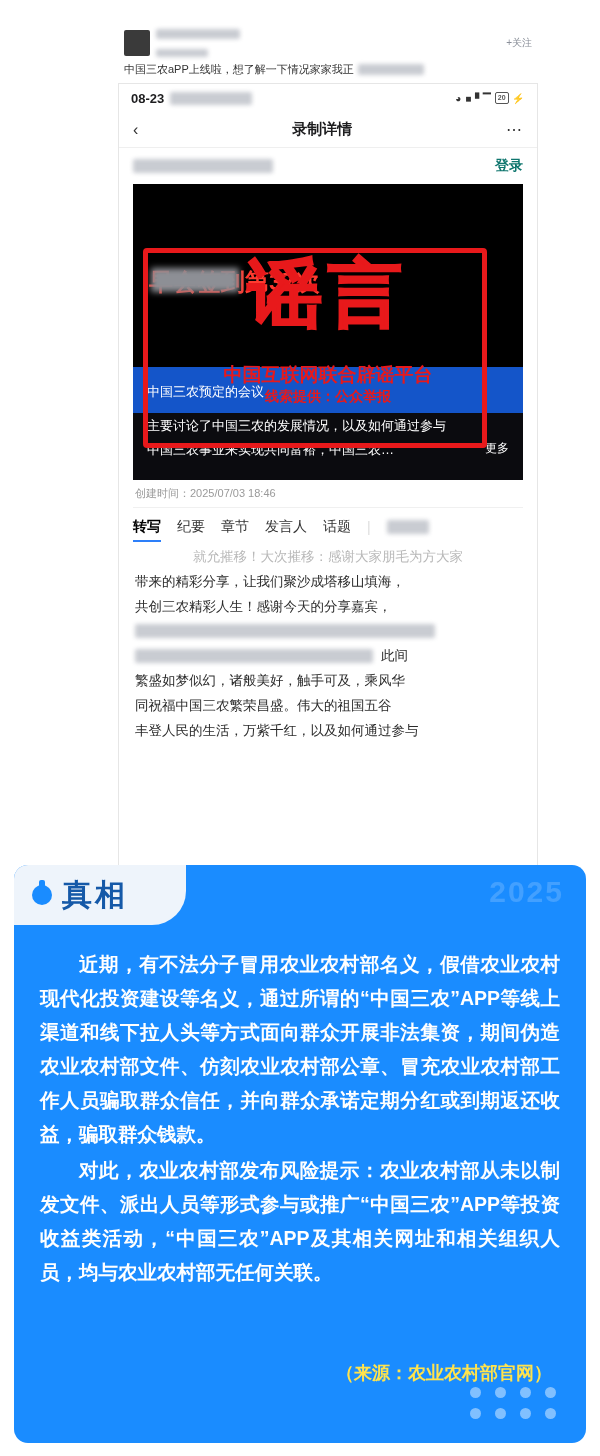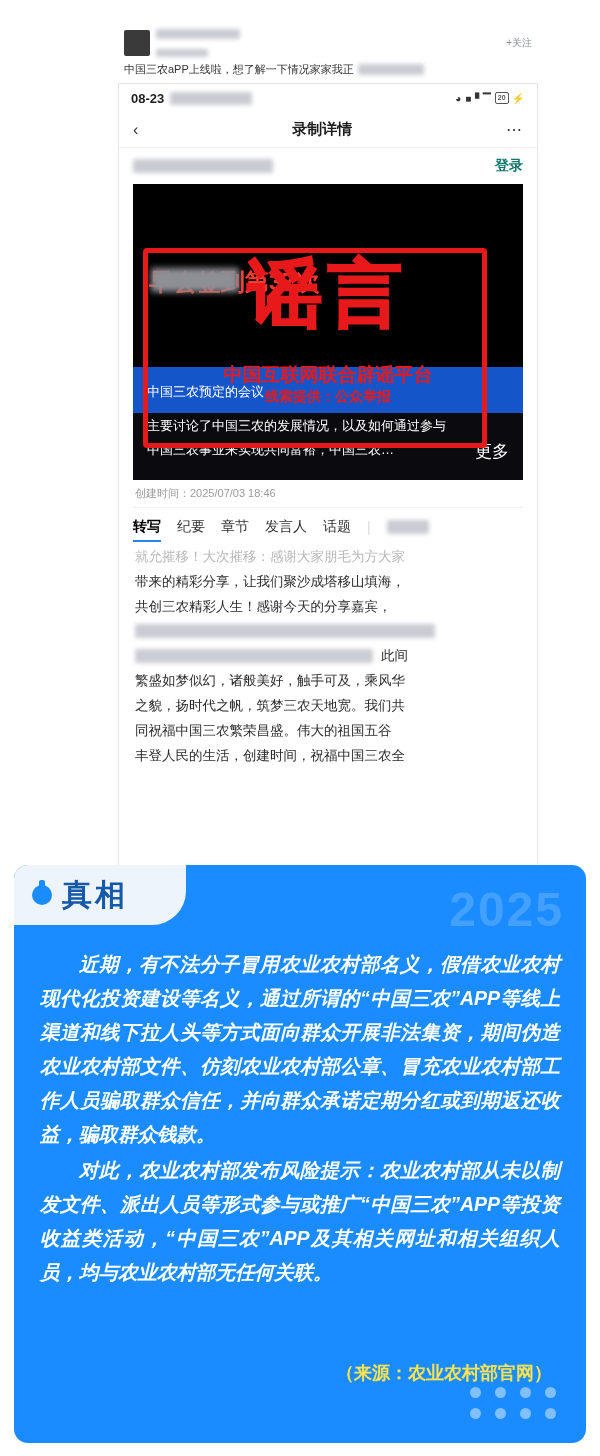--- a/index.html
+++ b/index.html
@@ -138,21 +138,21 @@
   }
   .poster .p-text {
     position: absolute; left: 14px; right: 14px;
     color: #fff; font-size: 13px; line-height: 20px;
   }
   .poster .p1 { top: 198px; }
   .poster .p2 { top: 232px; }
   .poster .p3 { top: 256px; }
   .poster .more {
     position: absolute; right: 14px; top: 256px;
-    color: #fff; font-size: 17px;
+    color: #fff; font-size: 12px;
   }
 
   
   .stamp {
     position: absolute; left: 10px; top: 64px;
     width: 344px; height: 200px;
     border: 5px solid #e8191b;
     border-radius: 4px;
     pointer-events: none;
   }
@@ -201,40 +201,39 @@
     background: #2d7ff9;
   }
   .tabs .divider { color: #dcdcdc; }
   .tabs .tab-blur { width: 42px; height: 14px; }
 
   .transcript {
     padding: 2px 16px 0 16px;
     font-size: 13.5px; line-height: 25px;
     color: #2b2b2b;
   }
-  .tr-faded { color: #b8b8b8; }
+  .tr-faded { color: #b8b8b8; text-align: center; }
   .tr-blurline { display: block; height: 14px; margin: 5px 0; }
   .bl-w1 { width: 300px; }
   .bl-w2 { width: 238px; }
 
   
   .truth {
     position: absolute;
     left: 14px; top: 865px;
     width: 572px; height: 578px;
     background: #1a8cff;
     border-radius: 14px;
     overflow: hidden;
   }
   .truth-watermark {
     position: absolute; right: 22px; top: 10px;
-    font-size: 48px; font-weight: bold;
+    font-size: 30px; font-weight: bold;
     color: rgba(255,255,255,.18);
     letter-spacing: 2px;
-    margin-top: 7px;
   }
   .truth-tag {
     position: absolute; left: 0; top: 0;
     height: 60px; min-width: 172px;
     background: #eef4fb;
     border-bottom-right-radius: 34px;
     display: flex; align-items: center;
     padding: 0 30px 0 18px;
   }
   .bulb {
@@ -254,21 +253,21 @@
     color: #1559a8; 
     letter-spacing: 3px;
   }
   .truth-body {
     position: absolute; left: 26px; right: 26px; top: 82px;
     color: #ffffff;
     font-size: 19.5px; line-height: 34px;
     font-weight: bold;
     text-align: justify;
   }
-  .truth-body p { margin: 0 0 2px 0; text-indent: 2em; font-style: italic; }
+  .truth-body p { margin: 0 0 2px 0; text-indent: 2em; }
   .truth-source {
     position: absolute; right: 34px; bottom: 58px;
     color: #ffe34d; font-size: 18px; font-weight: bold;
   }
   .dots {
     position: absolute; right: 30px; bottom: 24px;
     width: 130px;
   }
   .dot-row { display: flex; gap: 14px; justify-content: flex-end; margin-top: 10px; }
   .dot {
@@ -355,23 +354,22 @@
       <div class="transcript">
         <div class="tr-faded">就允摧移！大次摧移：感谢大家朋毛为方大家</div>
         <div>带来的精彩分享，让我们聚沙成塔移山填海，</div>
         <div>共创三农精彩人生！感谢今天的分享嘉宾，</div>
         <span class="blur tr-blurline bl-w1"></span>
         <div style="display:flex;align-items:center;gap:8px;">
           <span class="blur tr-blurline bl-w2"></span>
           <span>此间</span>
         </div>
         <div>繁盛如梦似幻，诸般美好，触手可及，乘风华</div>
-        <div>之貌，扬时代之帆，筑梦三农天地宽。我们共</div>
         <div>同祝福中国三农繁荣昌盛。伟大的祖国五谷</div>
-        <div>丰登人民的生活，创建时间，祝福中国三农全</div>
+        <div>丰登人民的生活，万紫千红，以及如何通过参与</div>
       </div>
 
     </div>
   </div>
 
   <div class="truth">
     <div class="truth-watermark">2025</div>
 
     <div class="truth-tag">
       <span class="bulb"></span>

